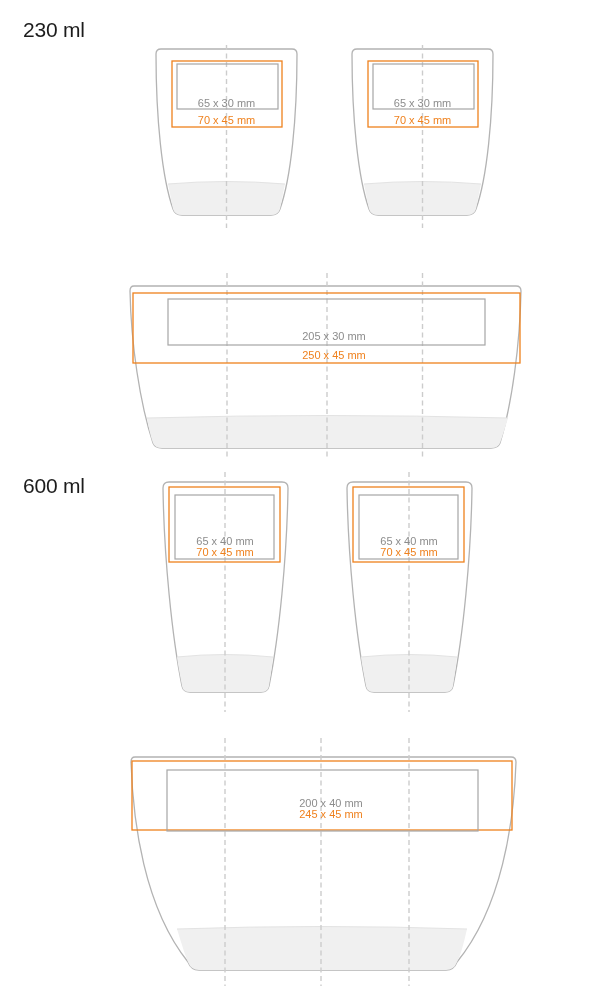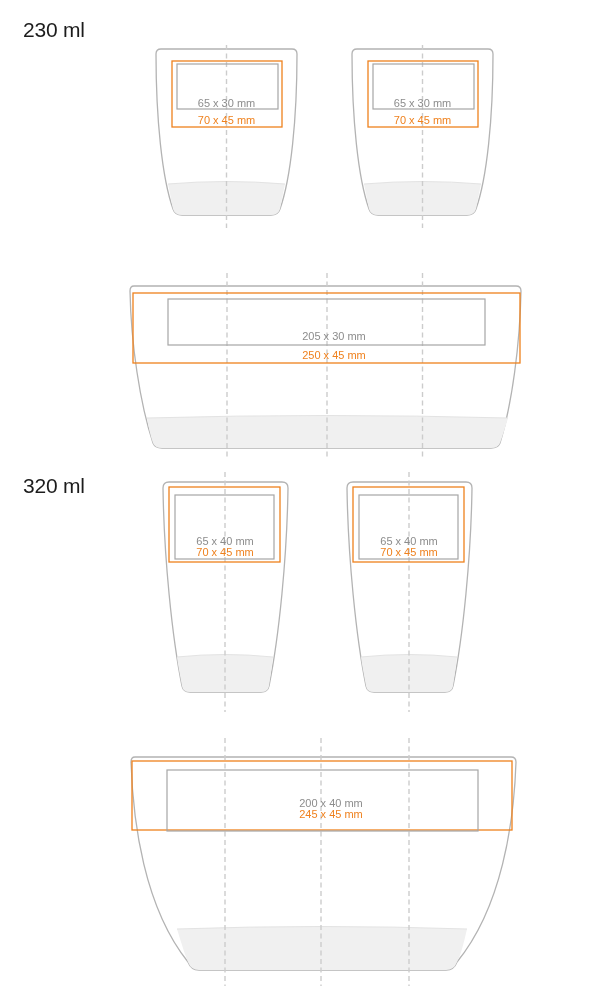--- a/index.html
+++ b/index.html
@@ -25,21 +25,21 @@
   .dim{font-family:"Liberation Sans",sans-serif;font-size:11px;text-anchor:middle;}
   .dim-gray{fill:var(--label-gray,#8c8c8c);}
   .dim-orange{fill:var(--accent-orange,#ef811d);}
 </style>
 </head>
 <body>
 
 <div id="stage">
 
   <div id="vol-230" class="vol-label">230 ml</div>
-  <div id="vol-320" class="vol-label">320 ml</div>
+  <div id="vol-320" class="vol-label">600 ml</div>
 
   <svg width="600" height="1000" viewBox="0 0 600 1000">
 
     <g transform="translate(155,48)">
       <path class="cup-body" d="M 6,1 L 137,1 Q 142,1 142,6 C 142,70 136,130 125,161 Q 123,167 116,167 L 27,167 Q 20,167 18,161 C 7,130 1,70 1,6 Q 1,1 6,1 Z"></path>
       <path class="cup-base" d="M 13,136 Q 71,131 130,136 C 128,145 126.5,154 125,161 Q 123,167 116,167 L 27,167 Q 20,167 18,161 C 16.5,154 15,145 13,136 Z"></path>
       <path class="cup-base-edge" d="M 13,136 Q 71,131 130,136"></path>
       <line class="centerline" x1="71.5" y1="-3" x2="71.5" y2="180"></line>
       <rect class="area-orange" x="17" y="13" width="110" height="66"></rect>
       <rect class="area-gray" x="22" y="16" width="101" height="45"></rect>

